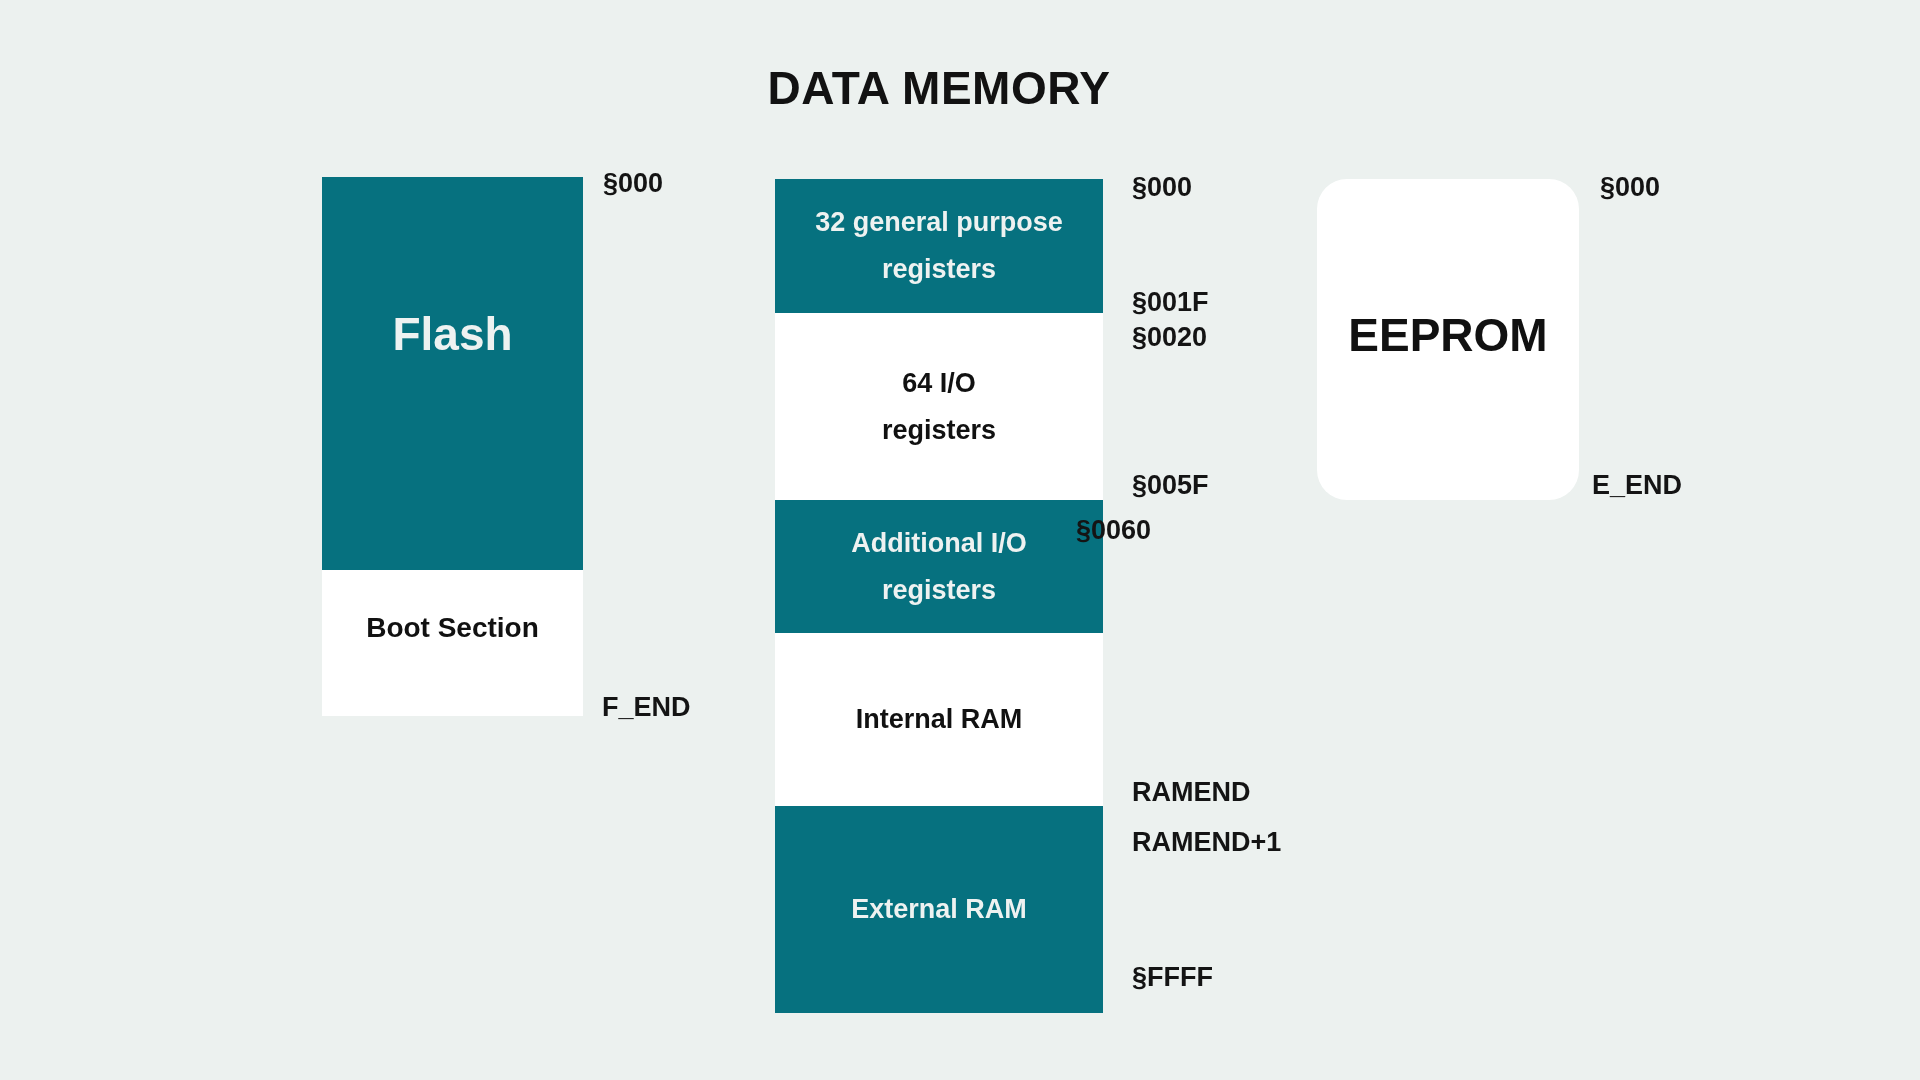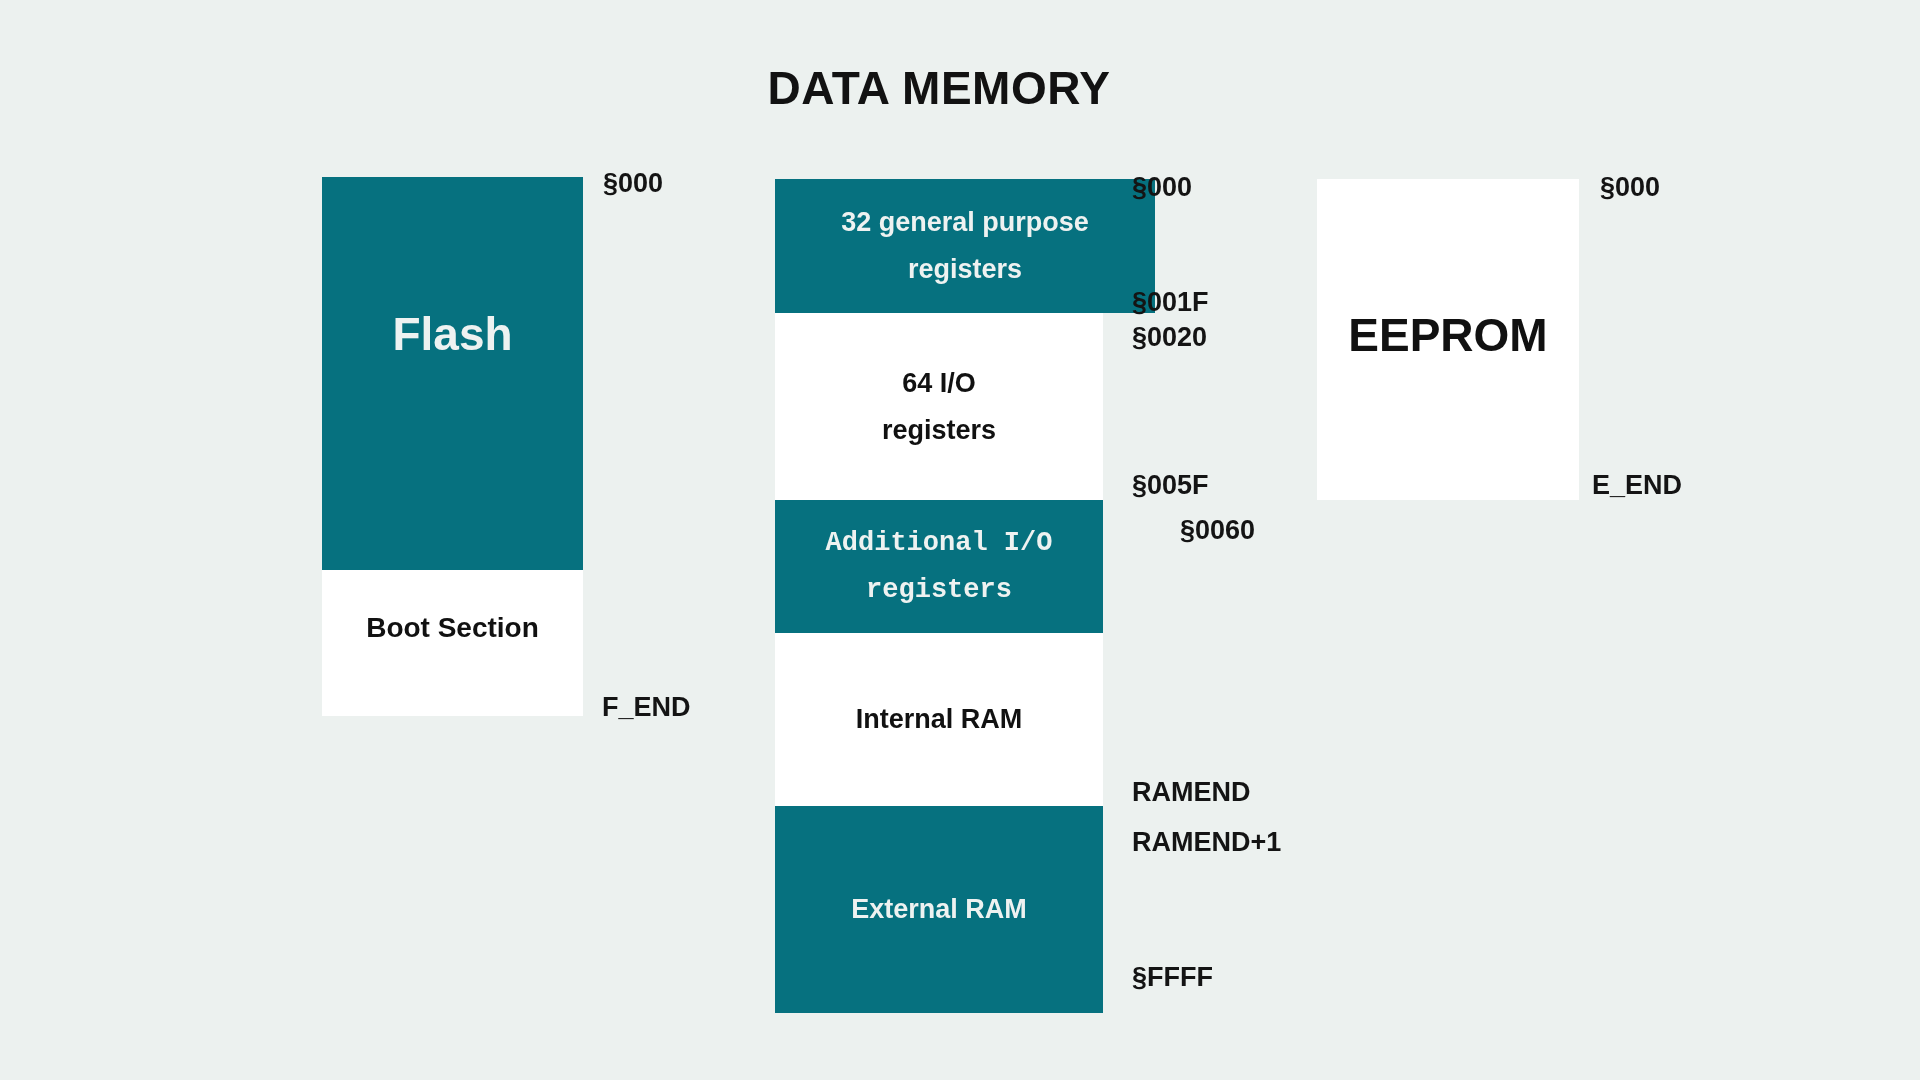--- a/index.html
+++ b/index.html
@@ -46,21 +46,21 @@
   .block-label {
     font-weight: 700;
     white-space: pre-line;
   }
   .big-label   { font-size: 46px; line-height: 54px; }
   .mid-label   { font-size: 27px; line-height: 47px; }
   .boot-label  { font-size: 28px; line-height: 34px; }
   
   .flash-block  { padding-bottom: 80px; }
   .boot-block   { padding-bottom: 30px; }
-  .eeprom-block { padding-bottom: 10px; }
+  .eeprom-block { padding-bottom: 10px; border-radius: 30px; }
   .addr {
     position: absolute;
     font-size: 27px;
     line-height: 34px;
     font-weight: 700;
     color: #141414;
     white-space: nowrap;
   }
 </style>
 </head>
@@ -72,44 +72,44 @@
 
   <div class="block teal flash-block" style="left:322px; top:177px; width:261px; height:393px;">
     <span class="block-label big-label">Flash</span>
   </div>
   <div class="block white boot-block" style="left:322px; top:570px; width:261px; height:146px;">
     <span class="block-label boot-label">Boot Section</span>
   </div>
   <div class="addr" style="left:603px; top:166px;">§000</div>
   <div class="addr" style="left:602px; top:690px;">F_END</div>
 
-  <div class="block teal" style="left:775px; top:179px; width:380px; height:134px;">
+  <div class="block teal" style="left:775px; top:179px; width:328px; height:134px;">
     <span class="block-label mid-label">32 general purpose
 registers</span>
   </div>
   <div class="block white" style="left:775px; top:313px; width:328px; height:187px;">
     <span class="block-label mid-label">64 I/O
 registers</span>
   </div>
-  <div class="block teal" style="left:775px; top:500px; width:328px; height:133px;font-family:Liberation Mono, monospace;">
+  <div class="block teal" style="left:775px; top:500px; width:328px; height:133px;">
     <span class="block-label mid-label">Additional I/O
 registers</span>
   </div>
   <div class="block white" style="left:775px; top:633px; width:328px; height:173px;">
     <span class="block-label mid-label">Internal RAM</span>
   </div>
   <div class="block teal" style="left:775px; top:806px; width:328px; height:207px;">
     <span class="block-label mid-label">External RAM</span>
   </div>
 
   <div class="addr" style="left:1132px; top:170px;">§000</div>
   <div class="addr" style="left:1132px; top:285px;">§001F</div>
   <div class="addr" style="left:1132px; top:320px;">§0020</div>
   <div class="addr" style="left:1132px; top:468px;">§005F</div>
-  <div class="addr" style="left:1180px; top:513px;">§0060</div>
+  <div class="addr" style="left:1076px; top:513px;">§0060</div>
   <div class="addr" style="left:1132px; top:775px;">RAMEND</div>
   <div class="addr" style="left:1132px; top:825px;">RAMEND+1</div>
   <div class="addr" style="left:1132px; top:960px;">§FFFF</div>
 
   <div class="block white eeprom-block" style="left:1317px; top:179px; width:262px; height:321px;">
     <span class="block-label big-label">EEPROM</span>
   </div>
   <div class="addr" style="left:1600px; top:170px;">§000</div>
   <div class="addr" style="left:1592px; top:468px;">E_END</div>
 

